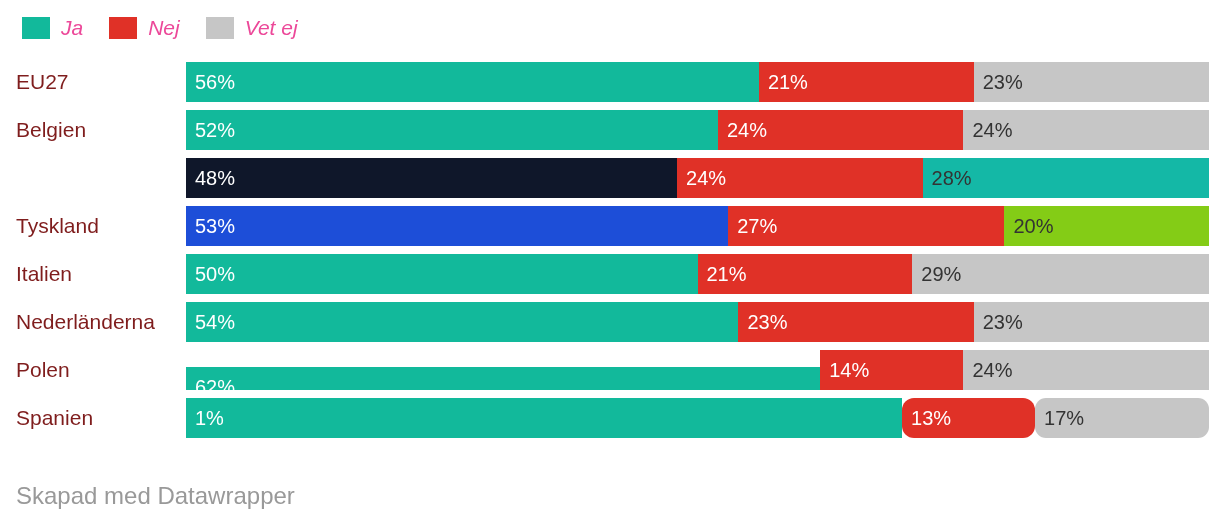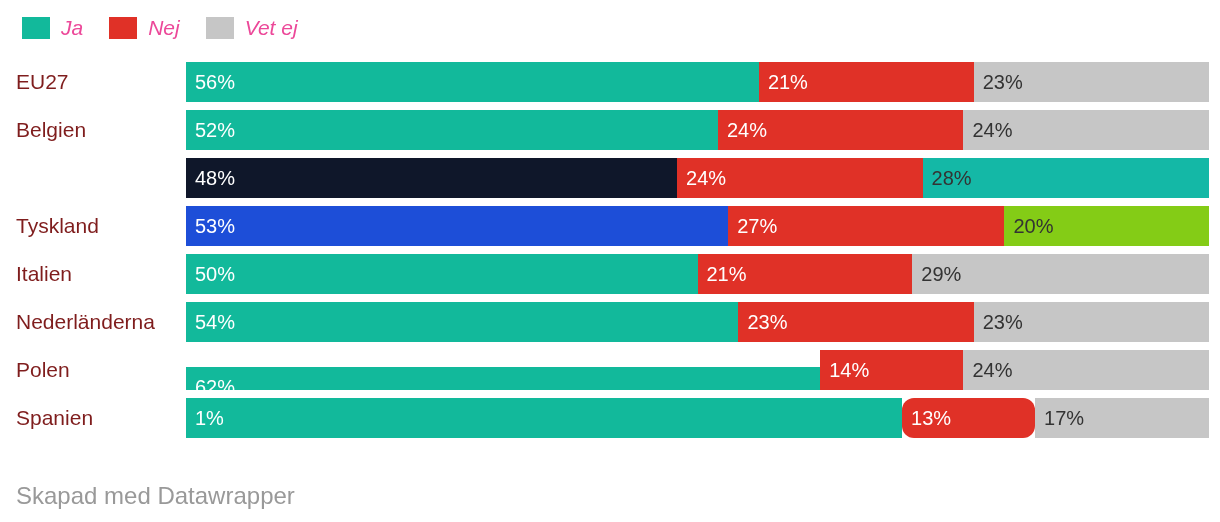--- a/index.html
+++ b/index.html
@@ -232,21 +232,21 @@
       </div>
       <div class="row">
         <div class="row-label">Spanien</div>
         <div class="bar">
           <div class="seg yes" style="background: rgb(18, 185, 155); width: 70%;">
             <span class="seg-label">1%</span>
           </div>
           <div class="seg no" style="background: rgb(224, 49, 39); width: 13%; border-radius: 12px;">
             <span class="seg-label">13%</span>
           </div>
-          <div class="seg dk" style="background: rgb(198, 198, 198); width: 17%;">
+          <div class="seg dk" style="background: rgb(198, 198, 198); width: 17%; border-radius: 11px;">
             <span class="seg-label">17%</span>
           </div>
         </div>
       </div>
     </div>
 
   <div class="footer">Skapad med Datawrapper</div>
 
 </div>
 

